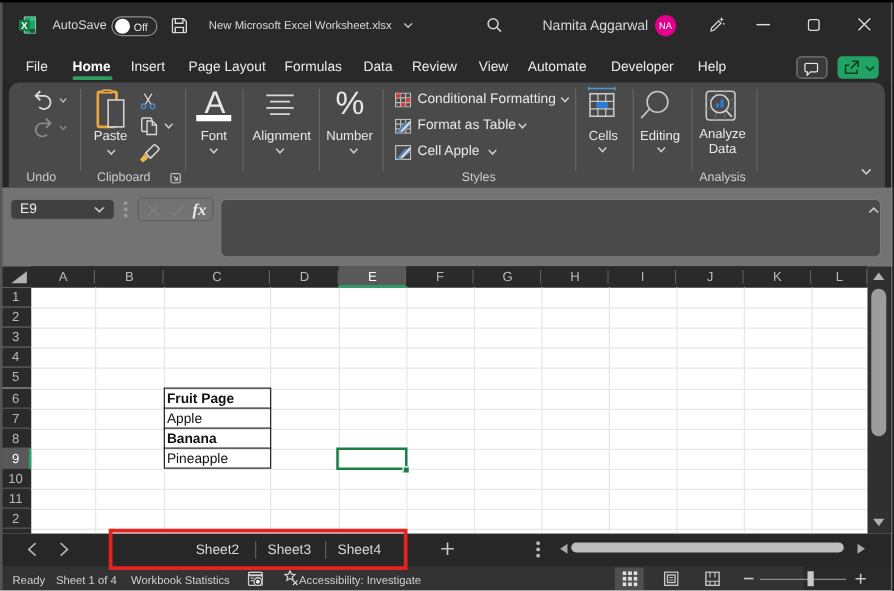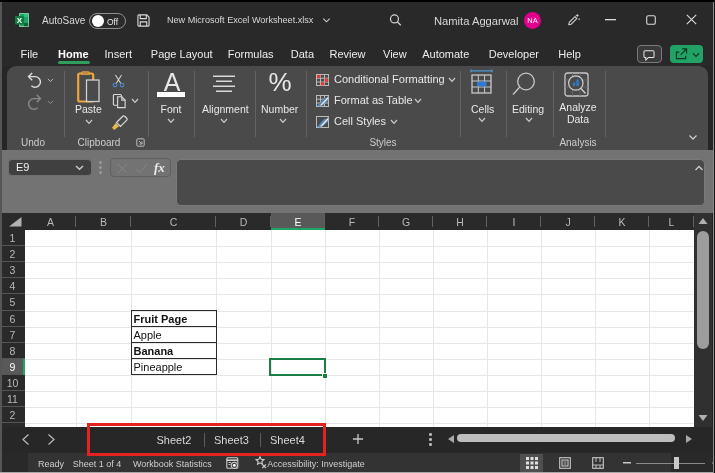--- a/index.html
+++ b/index.html
@@ -18,21 +18,21 @@
 #formulabar { top:150px; left:0; width:715px; height:63px; background:#737373; }
 #namebox { position:absolute; left:8px; top:9px; width:84px; height:17px; background:#404040; border:1px solid #6f6f6f; border-radius:4px; color:#f0f0f0; font-size:11px; line-height:15px; padding-left:7px; }
 #fxgroup { position:absolute; left:110px; top:8px; width:61px; height:19px; border:1px solid #5f5f5f; border-radius:4px; }
 #finput { position:absolute; left:176px; top:9px; width:529px; height:47px; background:#4a4a4a; border:1px solid #7a7a7a; border-radius:5px; }
 #grid { top:213px; left:0; width:715px; height:214px; background:#fff; }
 .colhdr { position:absolute; top:0; height:17px; background:#2a2a2a; color:#b9b9b9; font-size:10.5px; text-align:center; line-height:18px; }
 .rowhdr { position:absolute; left:0; width:25px; background:#2a2a2a; color:#b9b9b9; font-size:10.5px; text-align:center; }
 .gl-v { position:absolute; background:#e7e7e7; width:1px; }
 .gl-h { position:absolute; background:#e7e7e7; height:1px; }
 #tabbar { top:427px; left:0; width:715px; height:26px; background:#272727; color:#d8d8d8; }
-#statusbar { top:453px; left:0; width:643px; height:20px; background:#333; color:#cfcfcf; font-size:9px;margin-left:28px; }
+#statusbar { top:453px; left:0; width:643px; height:20px; background:#333; color:#cfcfcf; font-size:9px; }
 </style>
 </head>
 <body>
 <div id="app">
   <div id="titlebar" class="abs">
     <svg class="abs" style="left:15px;top:13px" width="14" height="14" viewBox="0 0 14 14">
       <rect x="4" y="0" width="10" height="14" rx="1" fill="#9fd5b7"></rect>
       <rect x="4.8" y="0.8" width="8.4" height="12.4" fill="#21a366"></rect>
       <rect x="9" y="0.8" width="4.2" height="3.1" fill="#33c481"></rect>
       <rect x="9" y="10.1" width="4.2" height="3.1" fill="#185c37"></rect>
@@ -203,21 +203,21 @@
     </svg>
     <span class="rtxt" style="left:327px;top:28px;font-size:11px;">Format as Table</span>
     <svg class="abs" style="left:407px;top:32px" width="8" height="6" viewBox="0 0 8 6" fill="none" stroke="#ccc" stroke-width="1.2">
           <path d="M1 1 L4 4.3 L7 1"></path>
         </svg>
     <svg class="abs" style="left:309px;top:50px" width="13" height="12" viewBox="0 0 13 12">
       <rect x="0.5" y="0.5" width="12" height="11" fill="none" stroke="#bbb" stroke-width="1"></rect>
       <path d="M1 11 L8 3 H12 V6 L5 11.5 Z" fill="#4a89c8"></path>
       <path d="M12.5 1 L5 9 L3.5 11.5 L6.5 10 L13 3 Z" fill="#e8e8e8" stroke="#888" stroke-width="0.5"></path>
     </svg>
-    <span class="rtxt" style="left:327px;top:49px;font-size:11px;">Cell Styles</span>
+    <span class="rtxt" style="left:327px;top:49px;font-size:11px;">Cell Apple</span>
     <svg class="abs" style="left:383px;top:53px" width="8" height="6" viewBox="0 0 8 6" fill="none" stroke="#ccc" stroke-width="1.2">
           <path d="M1 1 L4 4.3 L7 1"></path>
         </svg>
     <span class="glabel" style="left:376px;">Styles</span>
     <div class="rsep" style="left:453px;"></div>
 
     <svg class="abs" style="left:462px;top:3px" width="25" height="25" viewBox="0 0 25 25">
       <path d="M2 1.8 H23 M2 0.5 V3.2 M23 0.5 V3.2" stroke="#4a9ad4" stroke-width="1.2" fill="none"></path>
       <rect x="3" y="6" width="19" height="18" fill="none" stroke="#c8c8c8" stroke-width="1.3"></rect>
       <path d="M3 12 H22 M3 18 H22 M9.3 6 V24 M15.6 6 V24" stroke="#c8c8c8" stroke-width="1"></path>

